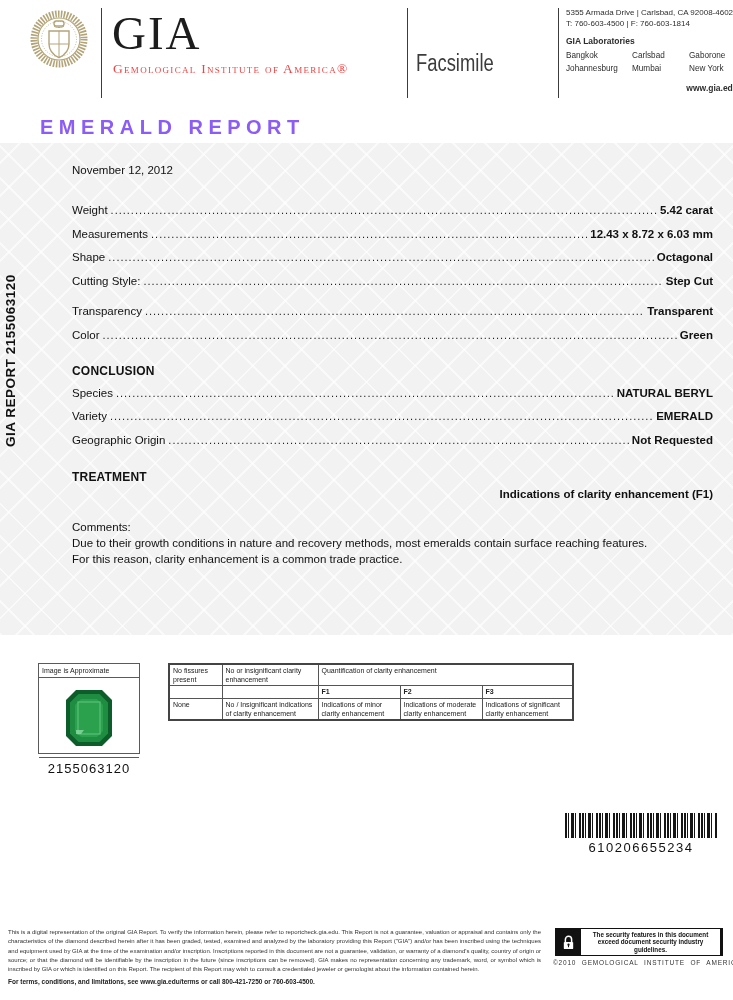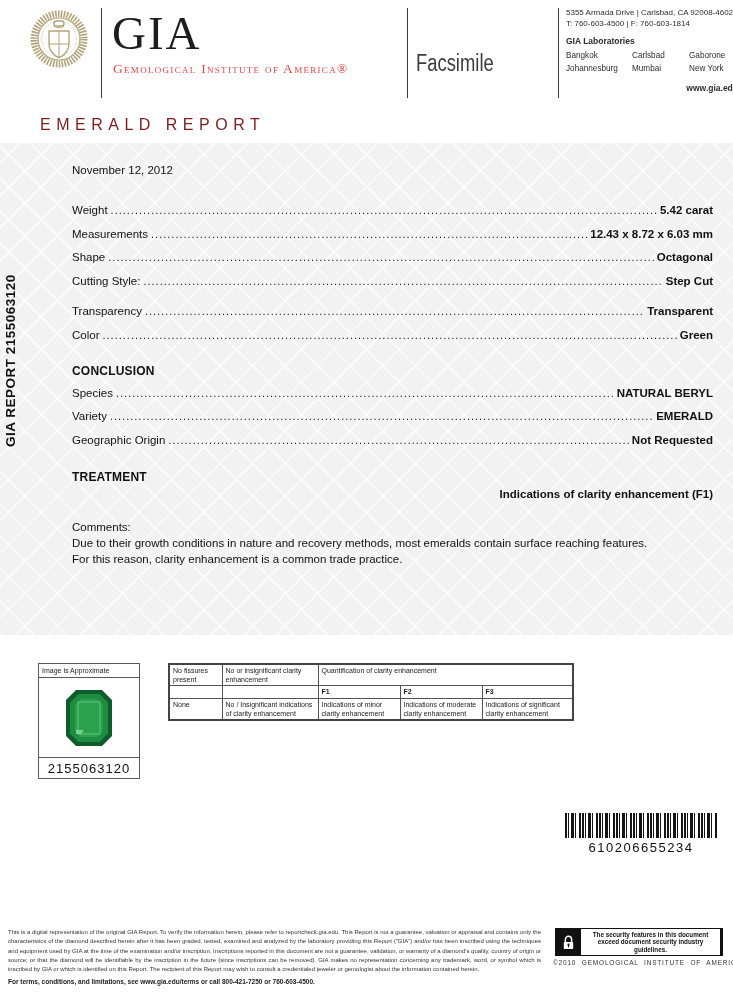--- a/index.html
+++ b/index.html
@@ -13,21 +13,21 @@
   .vl1{left:93px;} .vl2{left:399px;} .vl3{left:550px;}
   .brand{position:absolute;left:104px;top:10px;font-family:"Liberation Serif",serif;font-size:47px;line-height:47px;letter-spacing:2px;color:#1d1d1d;}
   .brand-sub{position:absolute;left:105px;top:61px;font-family:"Liberation Serif",serif;font-variant:small-caps;font-size:13.5px;letter-spacing:1.3px;color:#ef4444;}
   .facsimile{position:absolute;left:408px;top:50px;font-size:23px;color:#3c3c3c;transform:scaleX(.8);transform-origin:left center;}
   .addr{position:absolute;left:558px;top:7px;width:172px;font-size:8px;line-height:11px;color:#2e2e2e;}
   .labs-title{margin-top:7px;font-weight:700;font-size:8.5px;}
   .labs-grid{display:grid;grid-template-columns:66px 57px auto;row-gap:2px;margin-top:3px;font-size:8.2px;}
   .site{margin-top:9px;font-weight:700;font-size:8.5px;text-align:right;}
 
   
-  .rpt-title{position:absolute;left:40px;top:116px;font-size:16px;font-weight:400;letter-spacing:5.5px;color:#7f1d1d;white-space:nowrap;}
+  .rpt-title{position:absolute;left:40px;top:116px;font-size:20px;font-weight:700;letter-spacing:5.5px;color:#8b5cf6;white-space:nowrap;}
 
   
   .pattern{position:absolute;left:0;top:143px;width:733px;height:492px;background-color:#f2f2f2;
     background-image:
       repeating-linear-gradient(45deg, rgba(255,255,255,.65) 0 2px, rgba(255,255,255,0) 2px 23px),
       repeating-linear-gradient(-45deg, rgba(255,255,255,.65) 0 2px, rgba(255,255,255,0) 2px 23px);}
 
   .vert-num{position:absolute;left:3px;top:447px;transform:rotate(-90deg);transform-origin:0 0;font-size:13.5px;font-weight:700;letter-spacing:.5px;white-space:nowrap;color:#111;}
 
   .content{position:absolute;left:72px;right:20px;top:164px;font-size:11.5px;}
@@ -38,21 +38,21 @@
   .lrow .dots::after{content:"....................................................................................................................................................................................................................................................................................................";letter-spacing:1px;font-size:11px;}
   .lrow .val{white-space:nowrap;font-weight:700;}
   .gap-sm{margin-bottom:17.5px !important;}
   .sec-head{font-size:12px;font-weight:700;line-height:13px;margin:23px 0 9px 0;letter-spacing:.2px;}
   .sec-head.trt{margin-top:24px;margin-bottom:4px;}
   .trt-val{font-weight:700;line-height:13px;text-align:right;}
   .comments-label{margin-top:18px;line-height:16px;}
   .comment-line{line-height:16px;}
 
   
-  .imgbox{position:absolute;left:38px;top:663px;width:102px;height:116px;border:1px solid #5a5a5a;box-sizing:border-box;background:#fff;}
+  .imgbox{position:absolute;left:38px;top:663px;width:102px;height:91px;border:1px solid #5a5a5a;box-sizing:border-box;background:#fff;}
   .imgbox-caption{font-size:7px;line-height:9px;padding:2px 3px;border-bottom:1px solid #5a5a5a;color:#222;}
   .imgbox-photo{height:79px;display:flex;align-items:center;justify-content:center;}
   .imgbox-number{border-top:1px solid #5a5a5a;font-size:13px;line-height:15px;text-align:center;padding:3px 0;letter-spacing:1px;color:#111;}
 
   
   .ctable{position:absolute;left:168px;top:663px;border-collapse:collapse;background:#fff;}
   .ctable td{border:1px solid #555;padding:1px 3px;vertical-align:top;font-size:7px;line-height:9px;color:#222;}
   .ctable{border:2px solid #444;}
   .ctable .fgrade{font-weight:700;}
   .ctable .empty{height:10px;}

